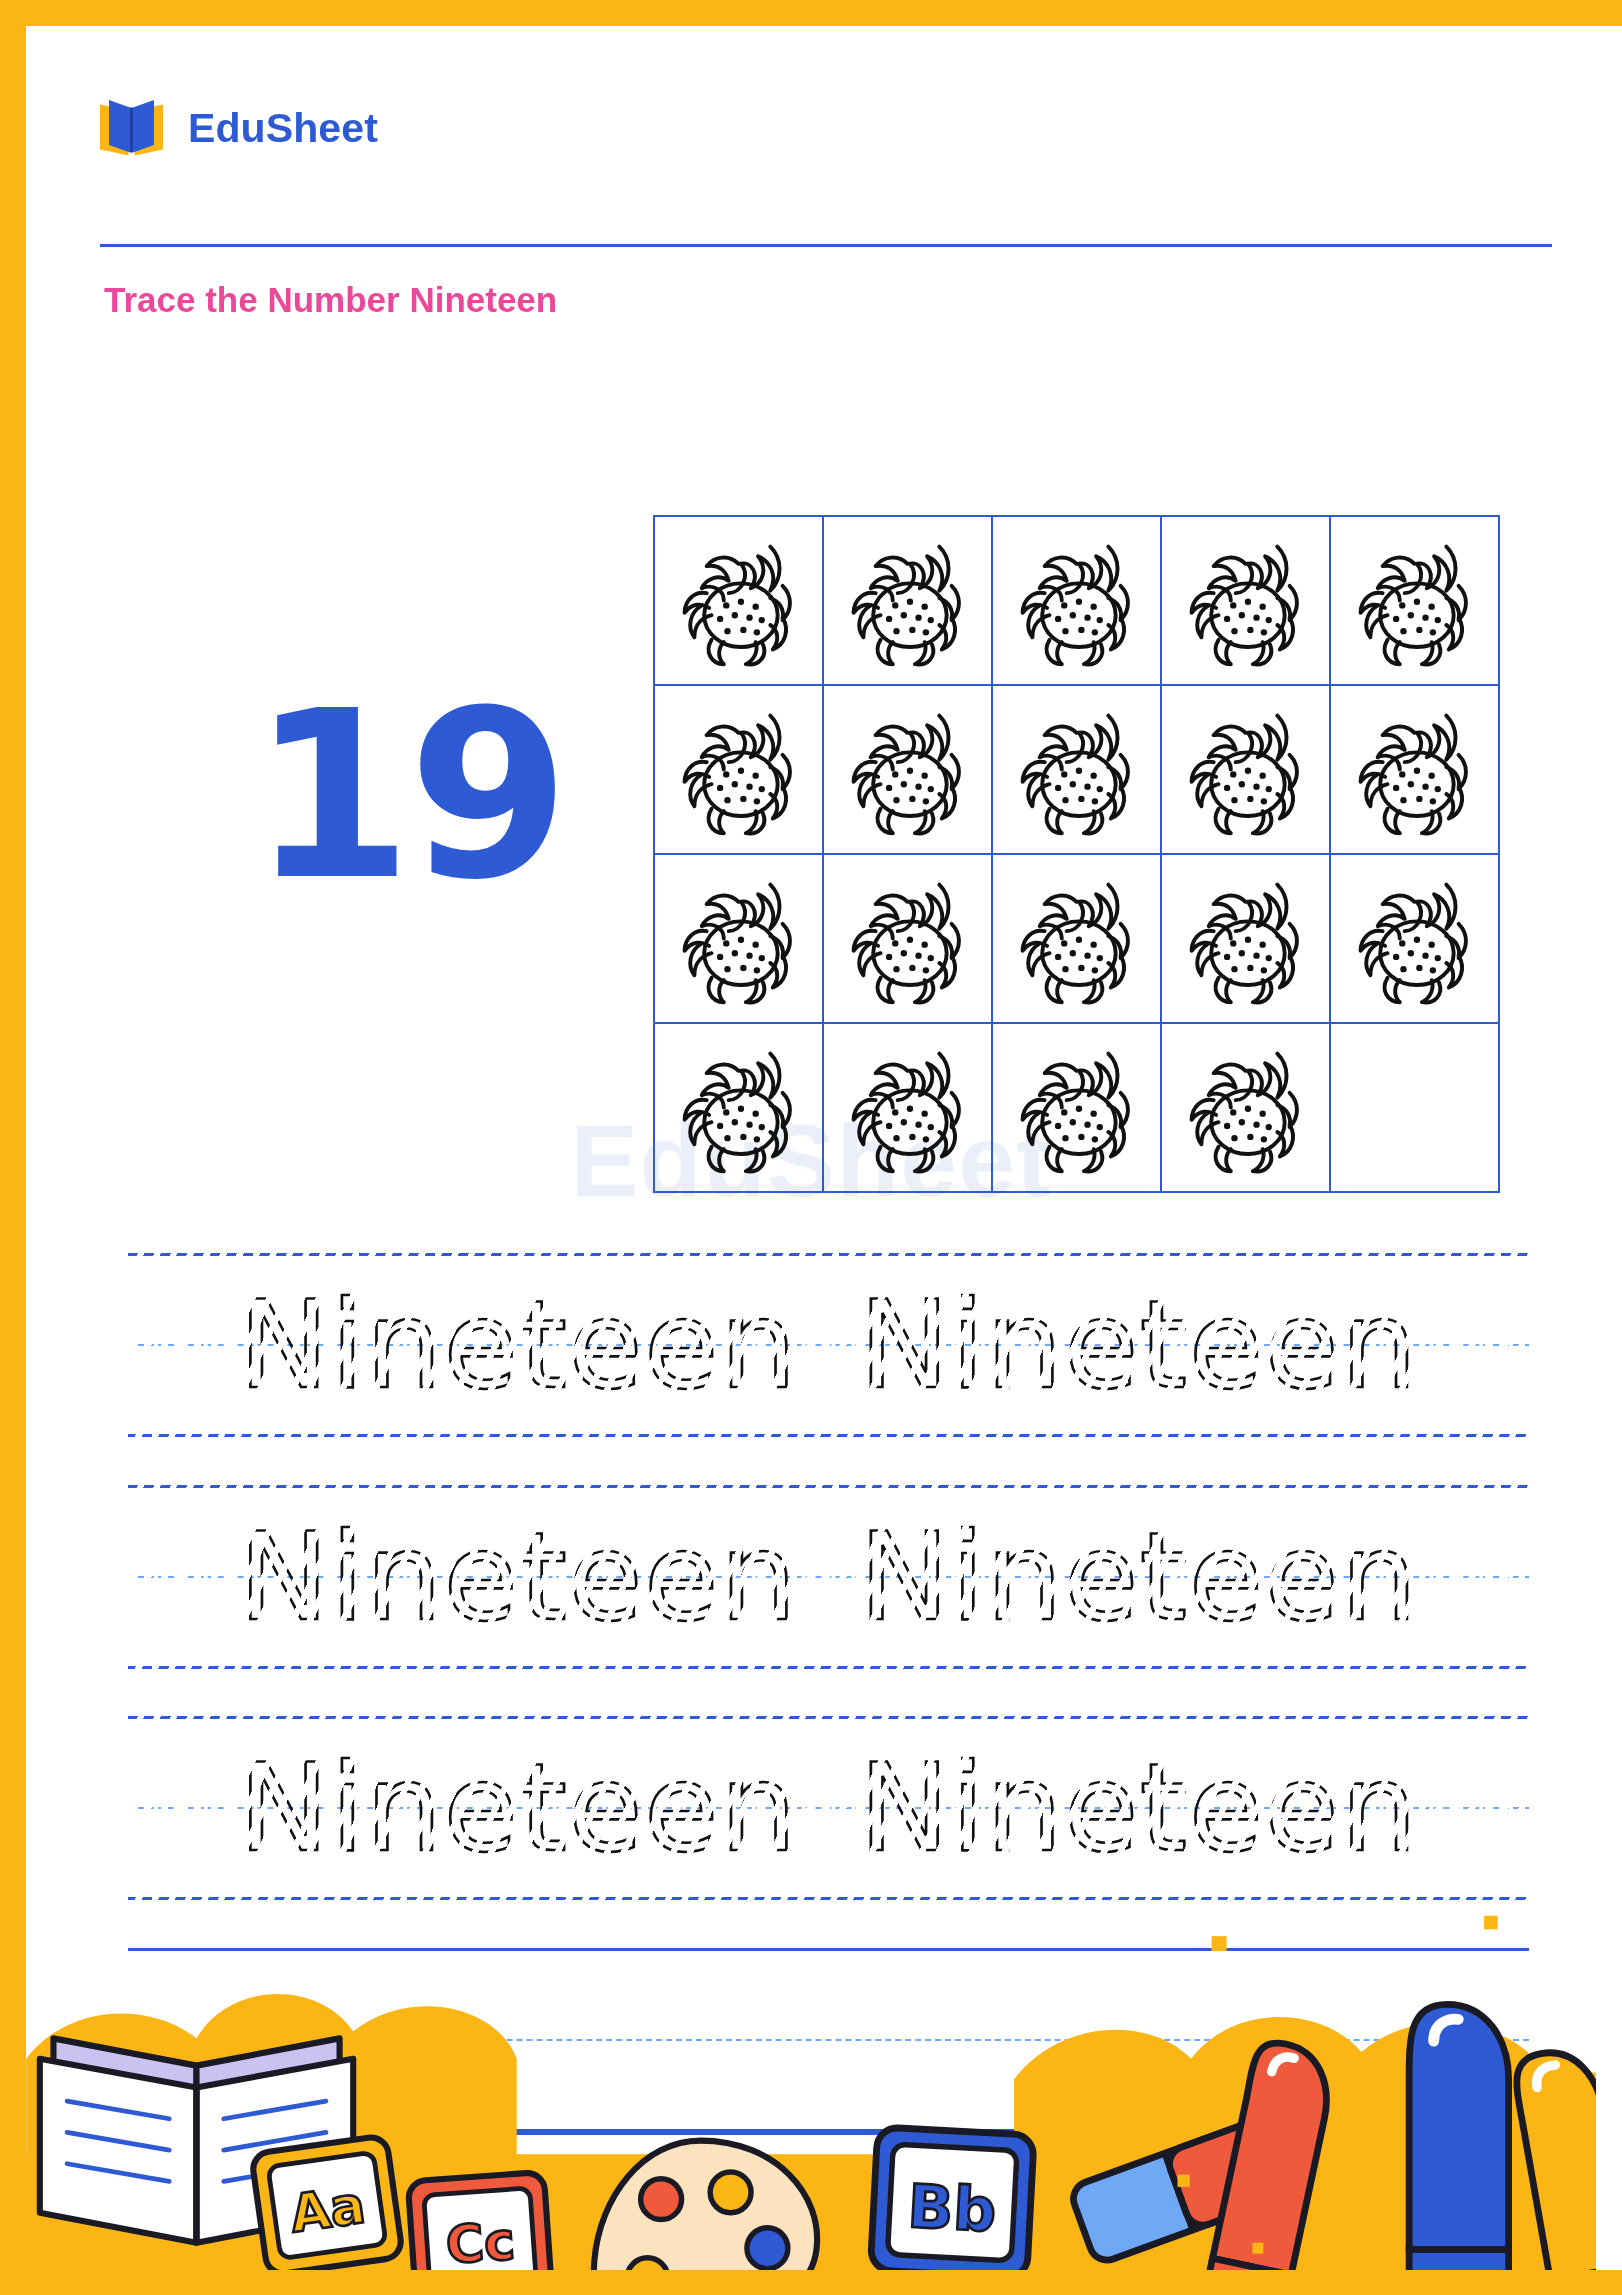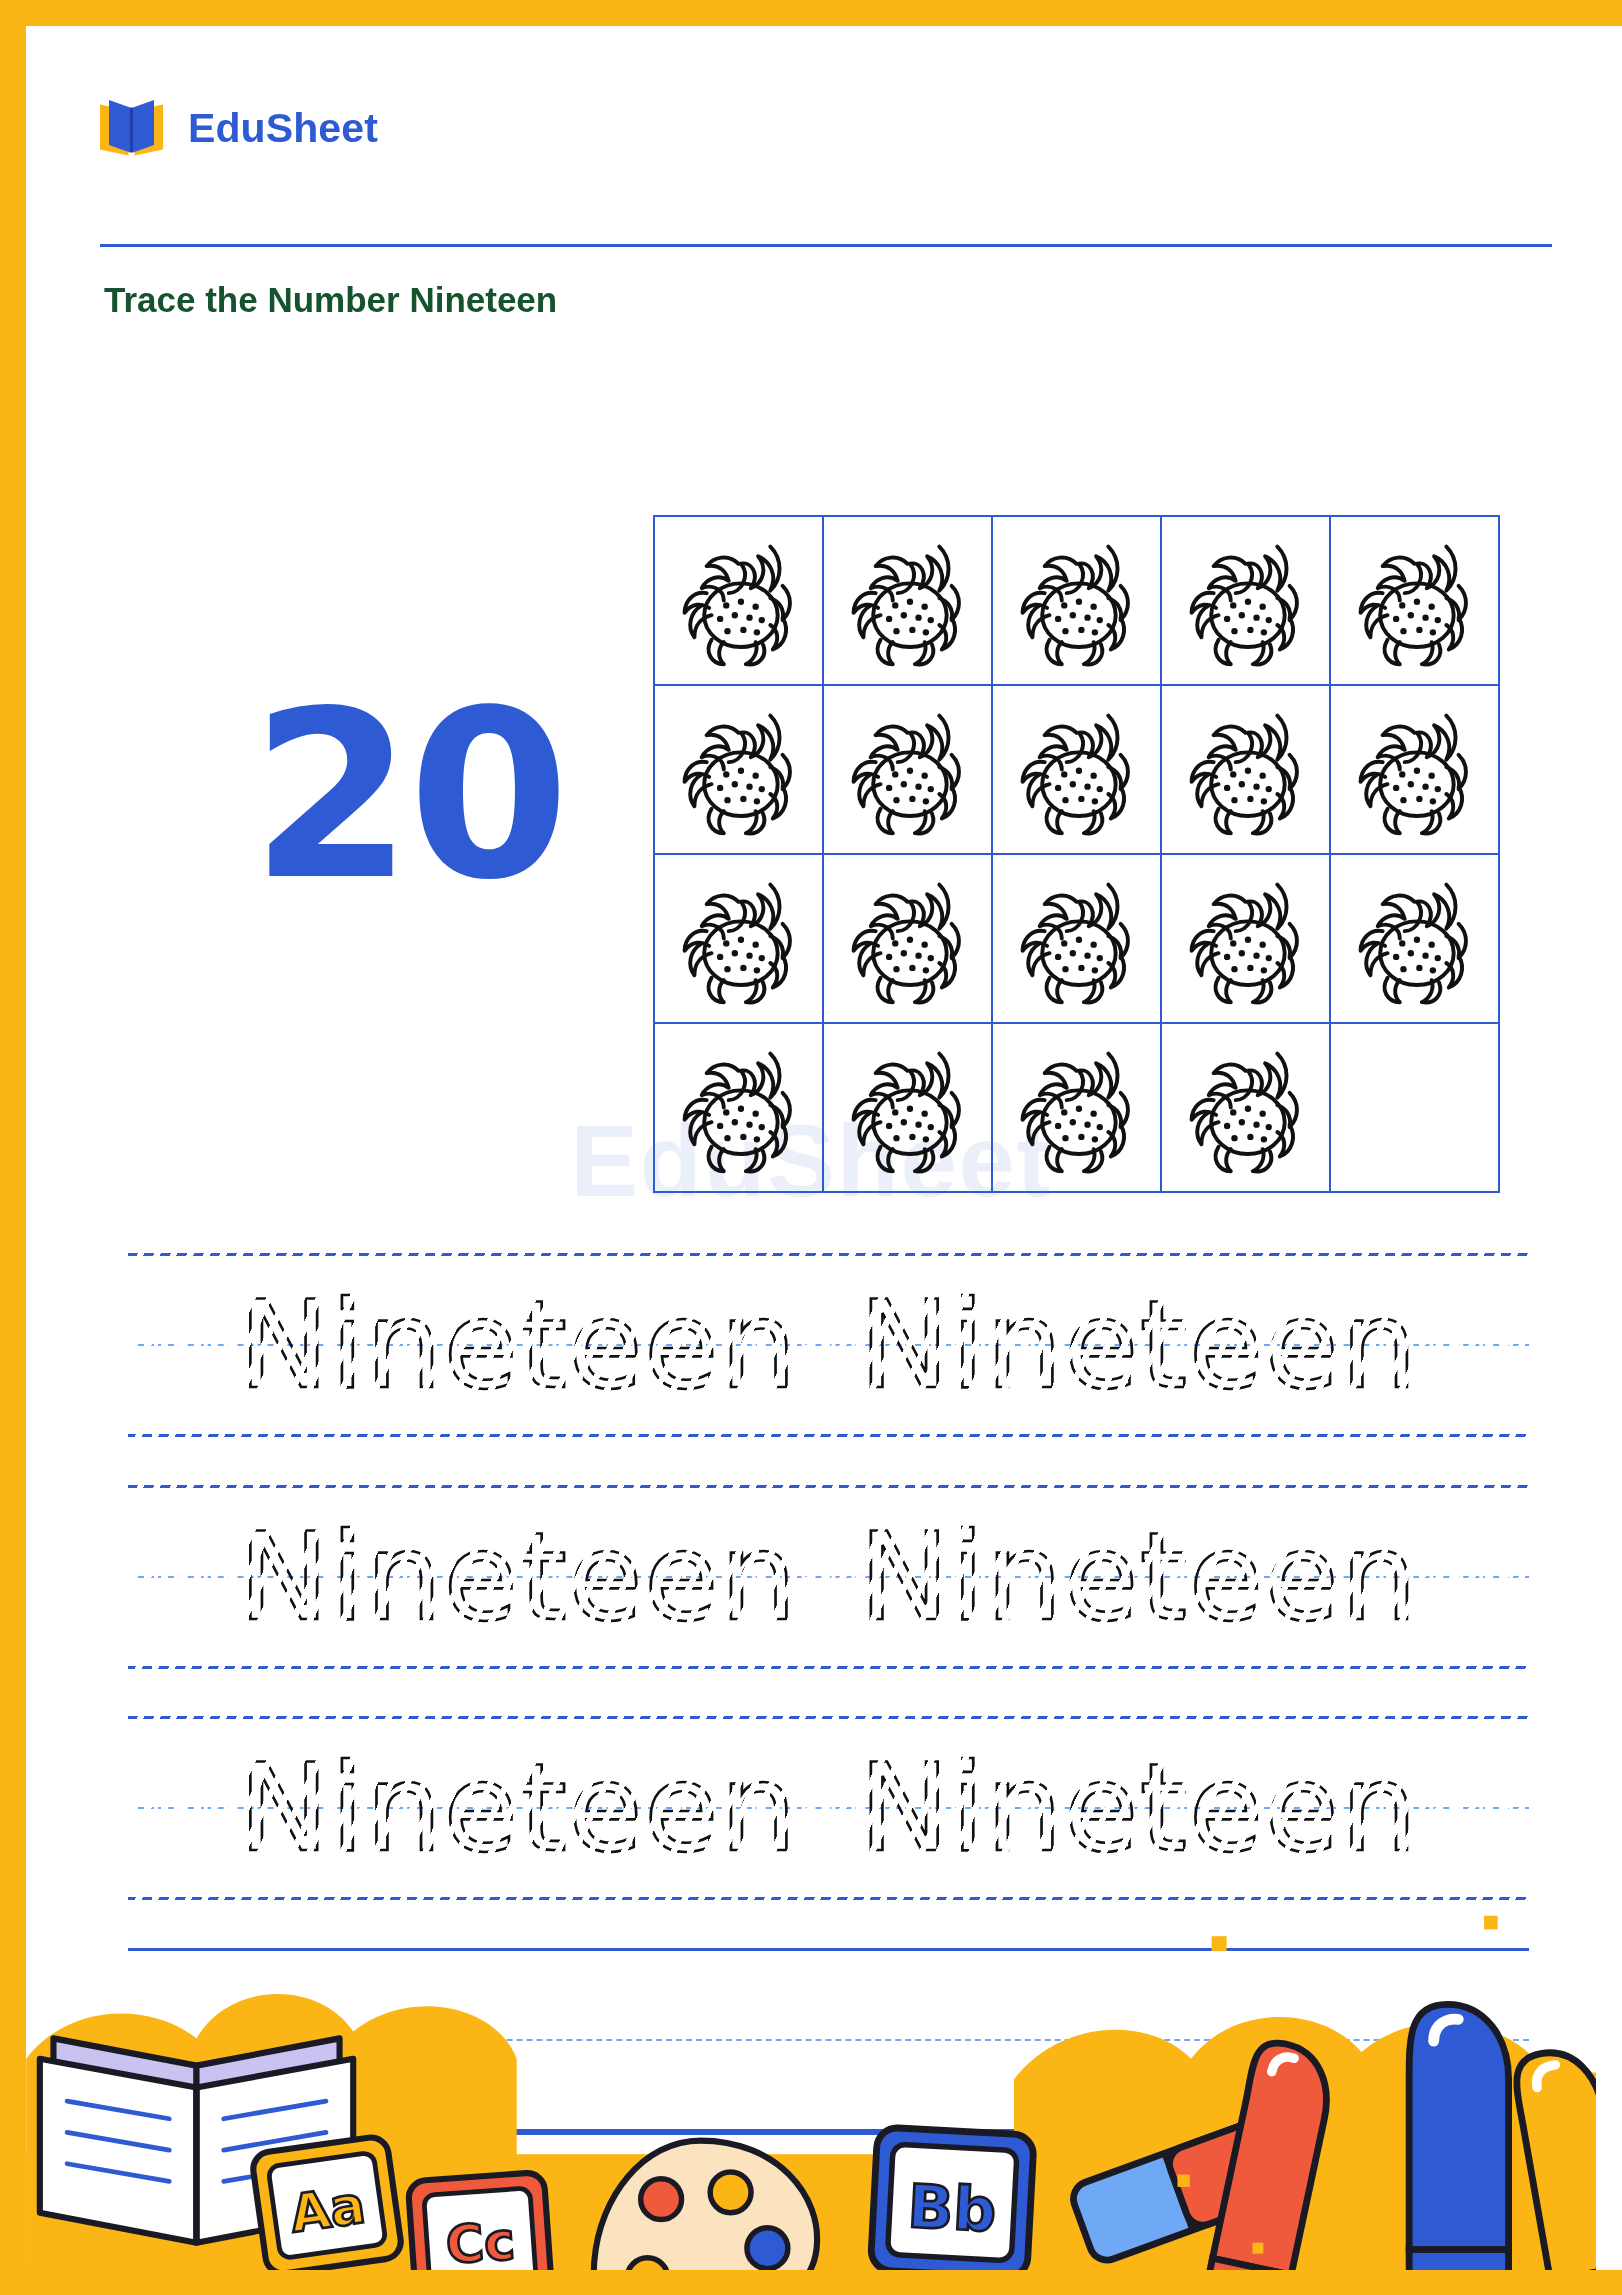--- a/index.html
+++ b/index.html
@@ -58,21 +58,21 @@
     height: 3.4px;
     background: #2E5BD4;
   }
 
   .title {
     position: absolute;
     left: 78px;
     top: 254px;
     font-size: 35px;
     font-weight: bold;
-    color: #14532d;
+    color: #ec4899;
   }
   .subtitle {
     position: absolute;
     left: 78px;
     top: 314px;
     width: 1090px;
     font-size: 29px;
     line-height: 1.32;
     color: #1A1A24;
   }
@@ -243,21 +243,21 @@
       </span>
       <span class="brand-name">EduSheet</span>
     </div>
 
     <div class="header-rule"></div>
 
     <div class="title">Trace the Number Nineteen</div>
 
     <div class="watermark">EduSheet</div>
 
-    <div class="numeral">20</div>
+    <div class="numeral">19</div>
 
     <div class="grid" id="fruit-grid">
         <div class="cell">
   <svg viewBox="0 0 120 120" xmlns="http://www.w3.org/2000/svg">
     <g fill="none" stroke="#111111" stroke-width="3.2" stroke-linejoin="round" stroke-linecap="round">
       <path d="M86 16 C 96 26, 96 42, 86 52 C 92 40, 86 28, 76 24 C 84 34, 80 46, 70 50 C 78 38, 70 28, 62 30 C 70 40, 62 54, 52 54"></path>
       <path d="M60 30 C 52 22, 40 24, 34 32 C 44 30, 50 36, 52 44 C 44 38, 34 42, 30 50 C 40 46, 48 52, 48 60"></path>
       <path d="M34 54 C 24 52, 16 60, 16 70 C 22 62, 30 62, 36 66"></path>
       <path d="M30 64 C 20 70, 18 82, 24 90 C 24 80, 30 74, 38 72"></path>
       <path d="M96 48 C 104 56, 104 68, 96 76 C 98 66, 92 60, 86 58"></path>

